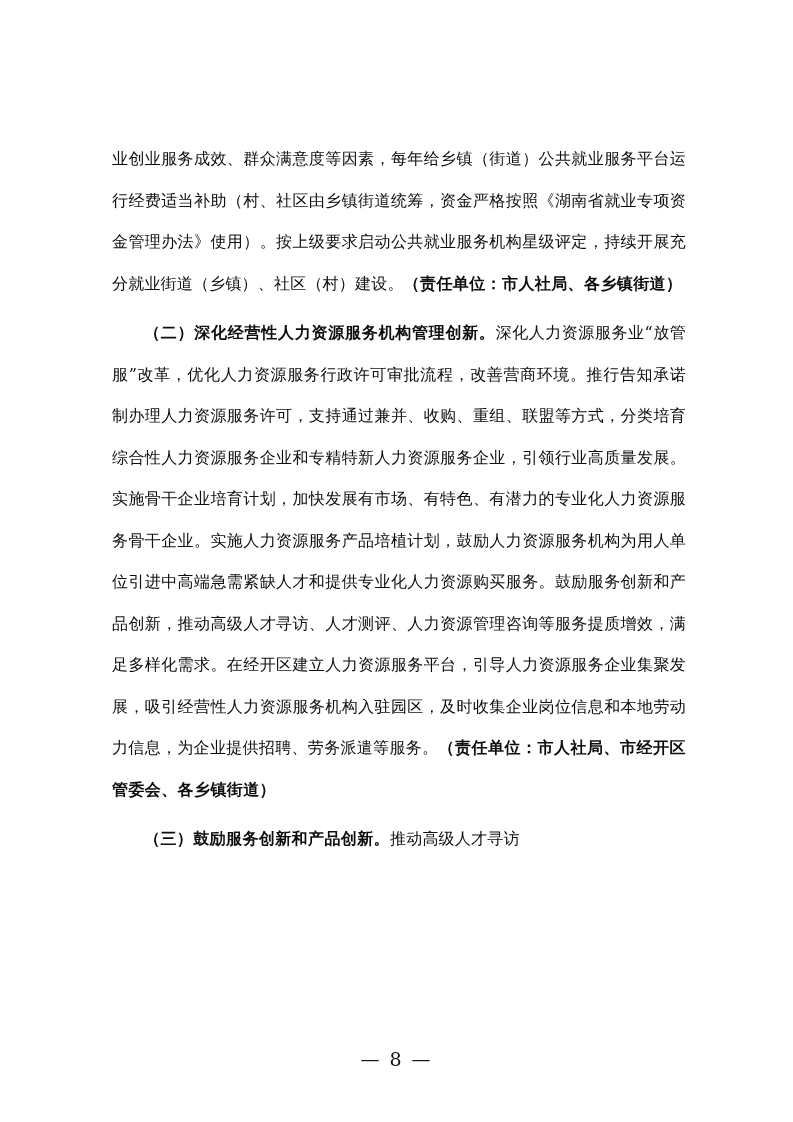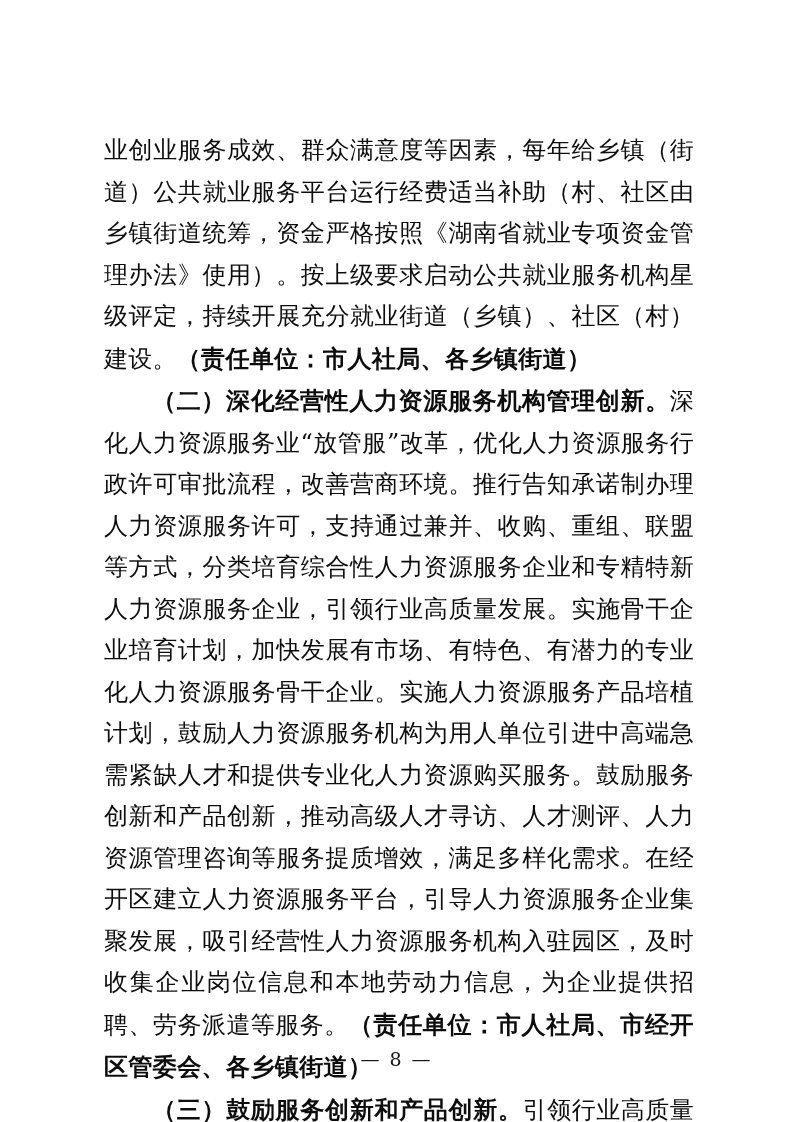--- a/index.html
+++ b/index.html
@@ -16,22 +16,22 @@
     overflow: hidden;
     font-family: "DejaVu Serif", serif;
   }
   .content {
     position: absolute;
     left: 104px;
     top: 130px;
     width: 590px;
   }
   .para {
-    margin: 0;
-    font-size: 24px;
+    margin: 8px;
+    font-size: 16px;
     line-height: 41.5px;
     color: #0d0d0d;
     text-align: justify;
     text-justify: inter-ideograph;
     letter-spacing: 0.2px;
   }
   .indent {
     text-indent: 2em;
   }
   .bold {
@@ -59,20 +59,20 @@
 
     <p class="para">
       <span>业创业服务成效、群众满意度等因素，每年给乡镇（街道）公共就业服务平台运行经费适当补助（村、社区由乡镇街道统筹，资金严格按照《湖南省就业专项资金管理办法》使用）。按上级要求启动公共就业服务机构星级评定，持续开展充分就业街道（乡镇）、社区（村）建设。</span><span class="bold">（责任单位：市人社局、各乡镇街道）</span>
     </p>
 
     <p class="para indent">
       <span class="bold">（二）深化经营性人力资源服务机构管理创新。</span><span>深化人力资源服务业“放管服”改革，优化人力资源服务行政许可审批流程，改善营商环境。推行告知承诺制办理人力资源服务许可，支持通过兼并、收购、重组、联盟等方式，分类培育综合性人力资源服务企业和专精特新人力资源服务企业，引领行业高质量发展。实施骨干企业培育计划，加快发展有市场、有特色、有潜力的专业化人力资源服务骨干企业。实施人力资源服务产品培植计划，鼓励人力资源服务机构为用人单位引进中高端急需紧缺人才和提供专业化人力资源购买服务。鼓励服务创新和产品创新，推动高级人才寻访、人才测评、人力资源管理咨询等服务提质增效，满足多样化需求。在经开区建立人力资源服务平台，引导人力资源服务企业集聚发展，吸引经营性人力资源服务机构入驻园区，及时收集企业岗位信息和本地劳动力信息，为企业提供招聘、劳务派遣等服务。</span><span class="bold">（责任单位：市人社局、市经开区管委会、各乡镇街道）</span>
     </p>
 
     <p class="para indent">
-      <span class="bold">（三）鼓励服务创新和产品创新。</span><span>引领行业高质量发展</span>
+      <span class="bold">（三）鼓励服务创新和产品创新。</span><span>推动高级人才寻访</span>
     </p>
 
   </div>
 
   <div class="footer">— 8 —</div>
 
 </div>
 
 </body></html>

